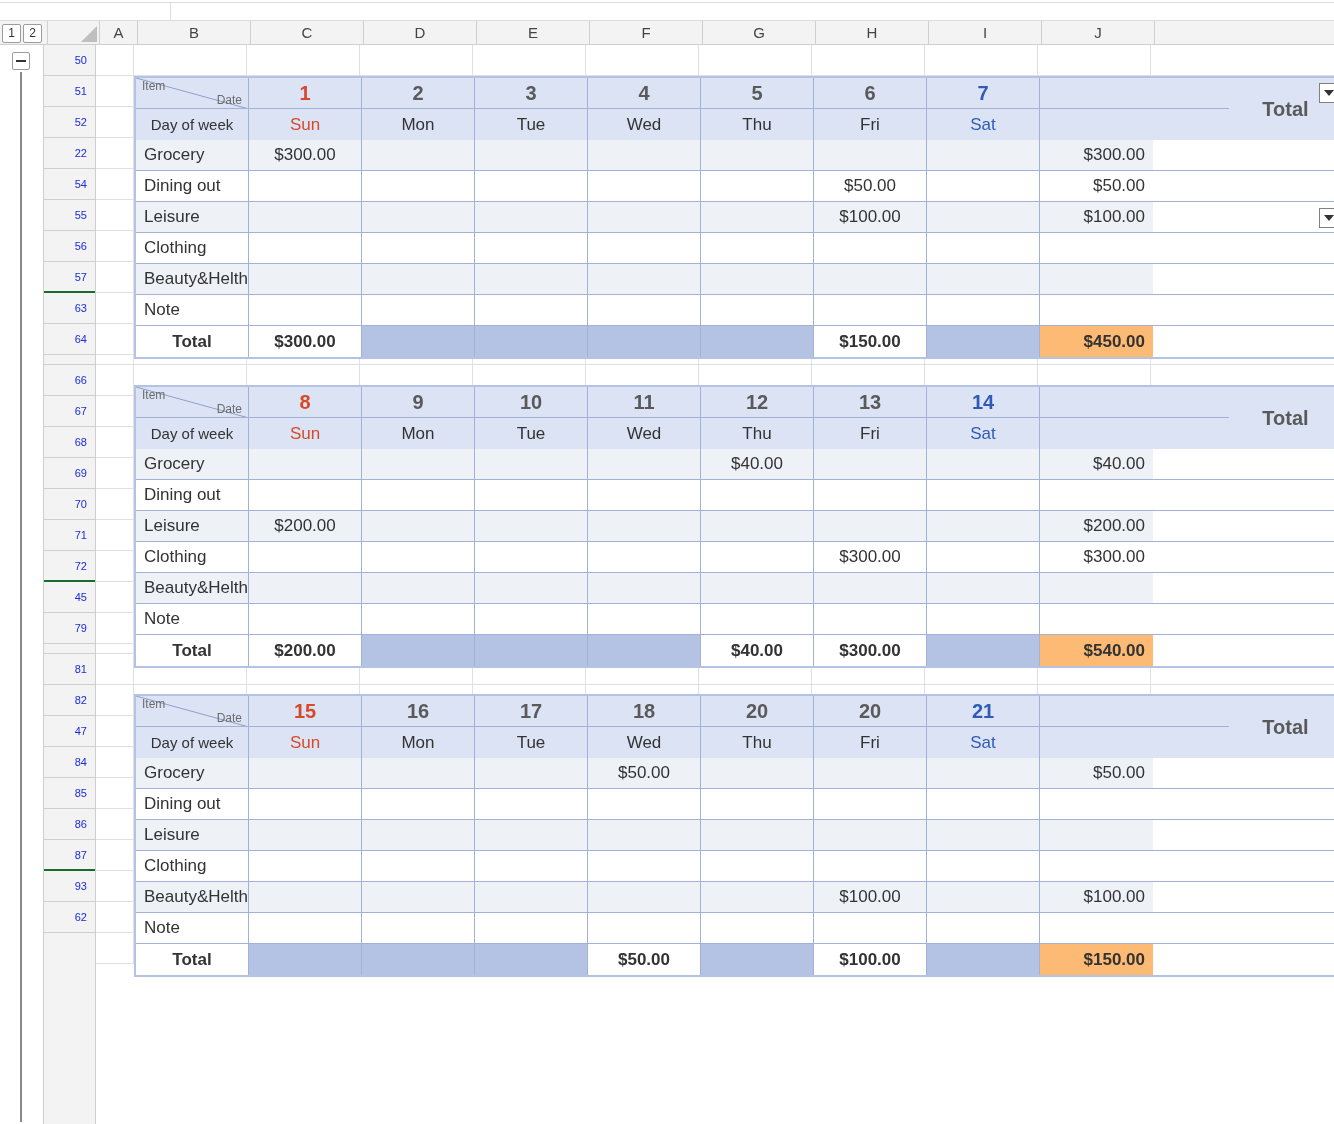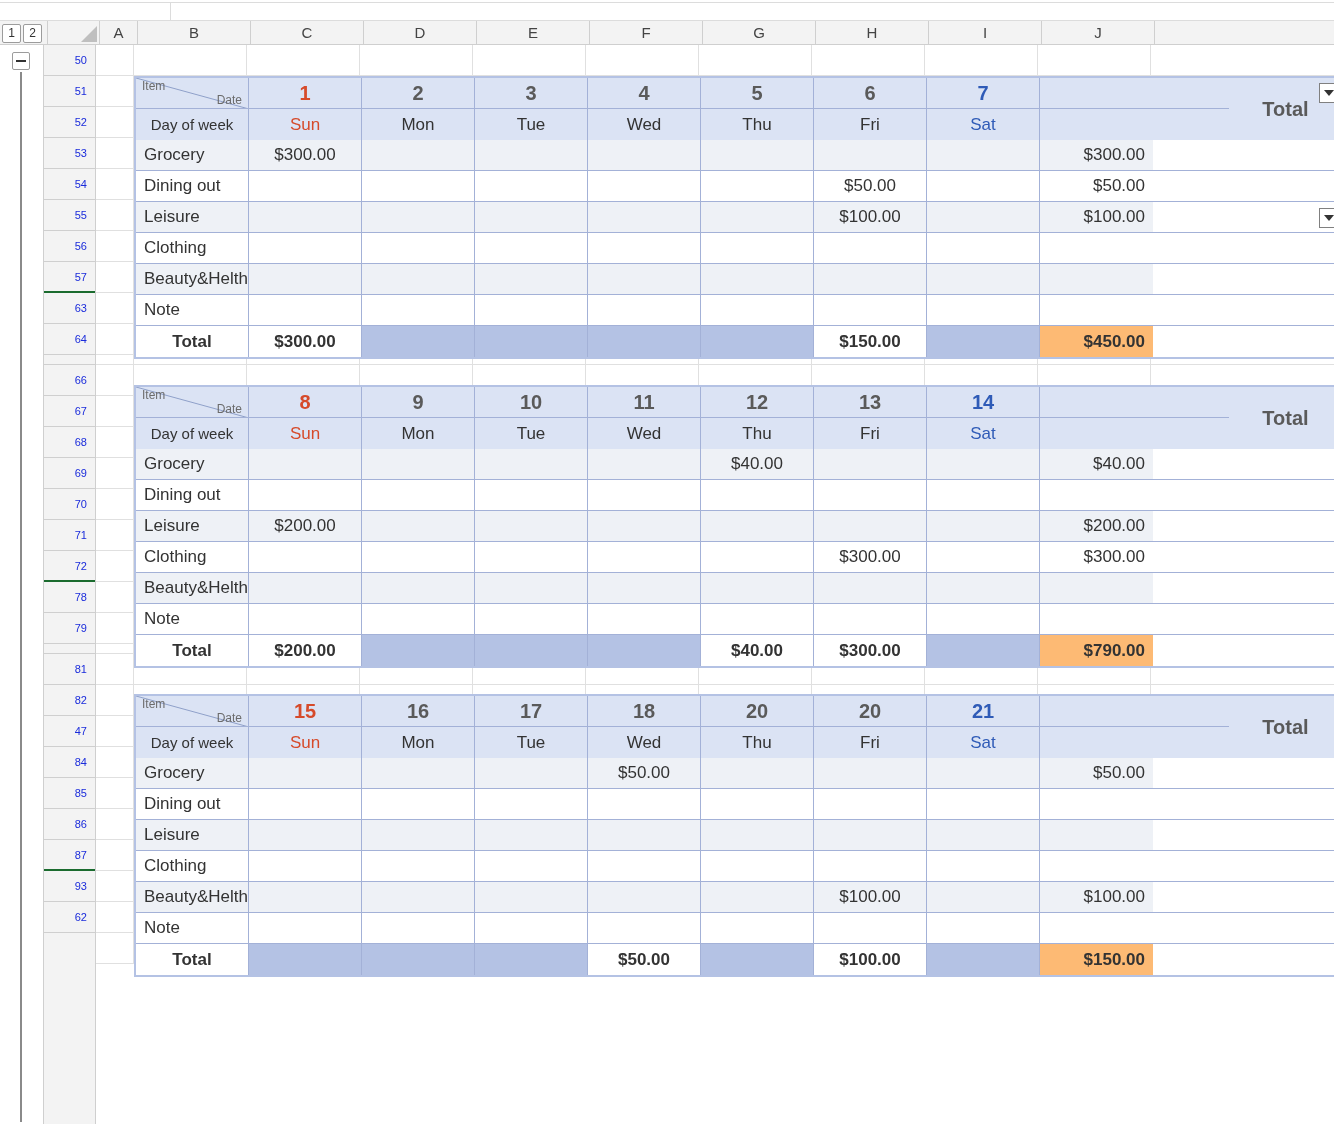--- a/index.html
+++ b/index.html
@@ -218,36 +218,36 @@
 
   <div class="leftbar">
     <div class="outline-minus" style="top:7px"></div>
     <div class="outline-line" style="top:27px; height:1050px"></div>
   </div>
 
   <div class="rownum-col">
     <div class="rn" data-bind="rownums.0">50</div>
     <div class="rn" data-bind="rownums.1">51</div>
     <div class="rn" data-bind="rownums.2">52</div>
-    <div class="rn" data-bind="rownums.3">53</div>
+    <div class="rn" data-bind="rownums.3">22</div>
     <div class="rn" data-bind="rownums.4">54</div>
     <div class="rn" data-bind="rownums.5">55</div>
     <div class="rn" data-bind="rownums.6">56</div>
     <div class="rn group-cut" data-bind="rownums.7">57</div>
     <div class="rn" data-bind="rownums.8">63</div>
     <div class="rn" data-bind="rownums.9">64</div>
     <div class="rn tiny" data-bind="rownums.10"></div>
     <div class="rn" data-bind="rownums.11">66</div>
     <div class="rn" data-bind="rownums.12">67</div>
     <div class="rn" data-bind="rownums.13">68</div>
     <div class="rn" data-bind="rownums.14">69</div>
     <div class="rn" data-bind="rownums.15">70</div>
     <div class="rn" data-bind="rownums.16">71</div>
     <div class="rn group-cut" data-bind="rownums.17">72</div>
-    <div class="rn" data-bind="rownums.18">78</div>
+    <div class="rn" data-bind="rownums.18">45</div>
     <div class="rn" data-bind="rownums.19">79</div>
     <div class="rn tiny" data-bind="rownums.20"></div>
     <div class="rn" data-bind="rownums.21">81</div>
     <div class="rn" data-bind="rownums.22">82</div>
     <div class="rn" data-bind="rownums.23">47</div>
     <div class="rn" data-bind="rownums.24">84</div>
     <div class="rn" data-bind="rownums.25">85</div>
     <div class="rn" data-bind="rownums.26">86</div>
     <div class="rn group-cut" data-bind="rownums.27">87</div>
     <div class="rn" data-bind="rownums.28">93</div>
@@ -925,21 +925,21 @@
       </div>
       <div class="trow total-row">
         <div class="tc label" data-bind="labels.total">Total</div>
         <div class="tc val haz" data-bind="weeks.1.col_totals.0">$200.00</div>
         <div class="tc val" data-bind="weeks.1.col_totals.1"></div>
         <div class="tc val" data-bind="weeks.1.col_totals.2"></div>
         <div class="tc val" data-bind="weeks.1.col_totals.3"></div>
         <div class="tc val haz" data-bind="weeks.1.col_totals.4">$40.00</div>
         <div class="tc val haz" data-bind="weeks.1.col_totals.5">$300.00</div>
         <div class="tc val" data-bind="weeks.1.col_totals.6"></div>
-        <div class="tc valr" data-bind="weeks.1.grand_total">$790.00</div>
+        <div class="tc valr" data-bind="weeks.1.grand_total">$540.00</div>
       </div>
     </div>
 
     <div class="tbl" id="tbl2" style="top:649px">
       <div style="display:flex;">
         <div style="flex:1 1 auto;">
           <div class="trow hdr">
             <div class="tc label" style="padding:0">
               <div class="itemdate">
                 <svg class="diag">

